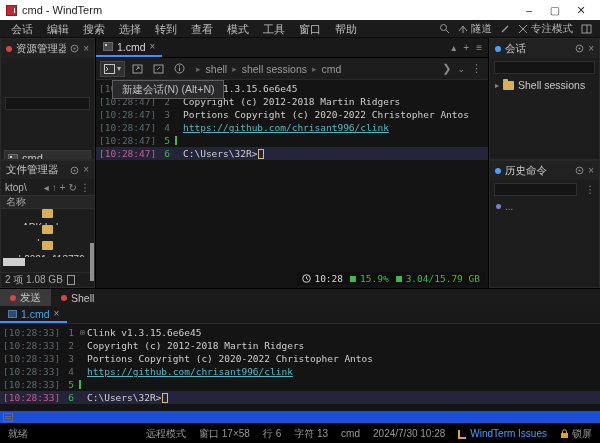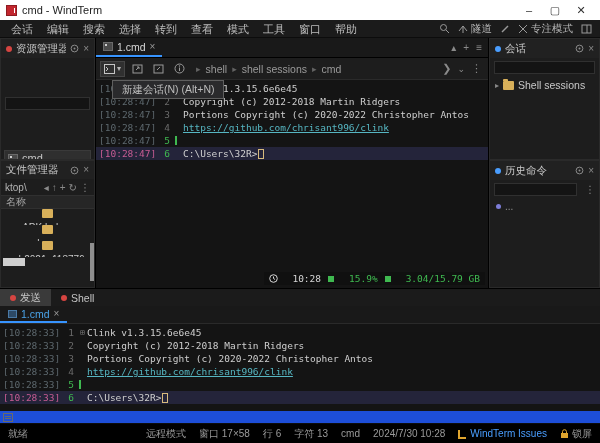--- a/index.html
+++ b/index.html
@@ -75,21 +75,21 @@
   .trow .tx.link { color:#56b6c2; text-decoration:underline; }
   .trow.hl { background:#24243a; }
   .trow.hl .ts { color:#c75c93; }
   .trow .ln.green { color:#3fb950; }
   .caret-mark { width:2px; height:9px; background:#3fb950; display:inline-block; margin-left:1px; }
   .cursor { display:inline-block; width:6px; height:10px; border:1px solid #d7ba7d; margin-left:1px; vertical-align:middle; }
 
   .tooltip { position:absolute; top:0; left:16px; height:19px; display:flex; align-items:center; padding:8px 9px; background:#2a2a2c; border:1px solid #5f5f5f; color:#bdbdbd; font-size:10.5px; font-family:"Liberation Sans",sans-serif; z-index:5; white-space:nowrap; }
 
   .overlay-status { position:absolute; right:3px; bottom:3px; display:flex; gap:6px; align-items:center; background:rgba(16,16,16,.92); padding:1px 5px; font-size:9.5px; z-index:4; }
-  .ov-item { display:flex; align-items:center; gap:14px; }
+  .ov-item { display:flex; align-items:center; gap:3px; }
   .ov-item.white { color:#d5d5d5; } .ov-item.green { color:#3fb950; }
 
   
   .tree-item { display:flex; align-items:center; gap:4px; padding:3px 5px; font-size:10.5px; color:#c9c9c9; }
   .tw { color:#8a8a8a; font-size:8px; }
   .hist-item { display:flex; align-items:center; gap:4px; padding:3px 6px; font-size:10px; color:#8f8f8f; }
   .hist-dot { width:5px; height:5px; border-radius:50%; background:#7d7dd8; }
   .filter-row { display:flex; align-items:center; }
   .filter-row .filterbox { flex:1; }
   .filter-row .more { color:#8a8a8a; padding:0 4px; font-size:10px; }
@@ -232,20 +232,24 @@
           <div class="fm-row">
             <span class="folder"></span>
             <span>apk mess</span>
           </div>
           <div class="fm-row">
             <span class="folder"></span>
             <span>cdr2021_113776</span>
           </div>
           <div class="fm-partial"></div>
           <div class="scrollthumb"></div>
+        </div>
+        <div class="fm-status">
+          <span>2 项 1.08 GB</span>
+          <span class="doc-ic"></span>
         </div>
       </div>
     </div>
 
     <div class="main-pane">
       <div class="tabbar">
         <span class="tab">
           <span class="term-ic"></span>
           <span>1.cmd</span>
           <span class="close">×</span>

